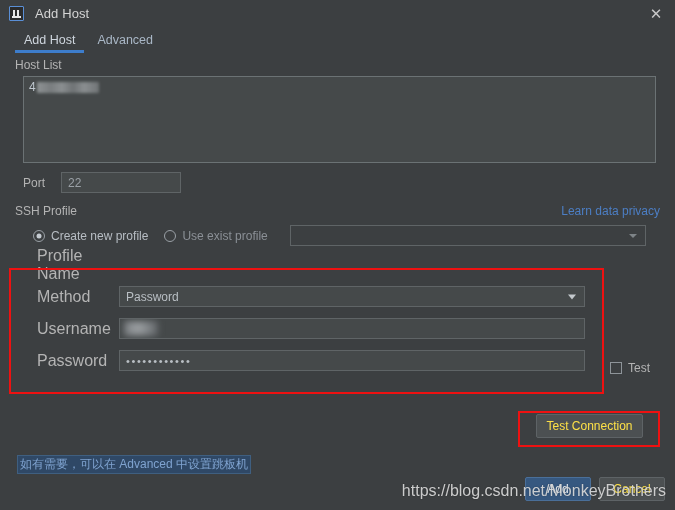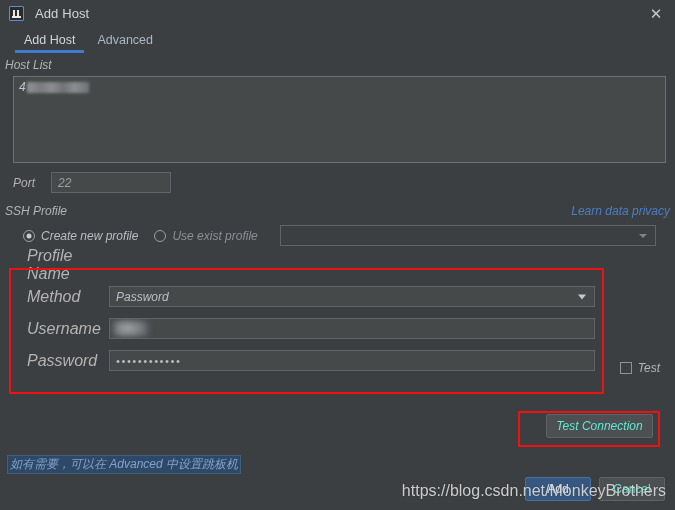--- a/index.html
+++ b/index.html
@@ -107,23 +107,22 @@
     position: absolute;
     left: 2px;
     right: 2px;
     bottom: 0;
     height: 3px;
     background: #3d7dcc;
   }
 
   
   .content {
-    padding: 0 5px;
-    position: relative;
-    font-style: italic;
+    padding: 0 15px;
+    position: relative;
   }
   .section-label {
     font-size: 12px;
     color: #b4b4b4;
     margin: 5px 0 4px 0;
   }
 
   .hostlist {
     height: 87px;
     background: #45494a;
@@ -359,21 +358,21 @@
     background: #3c3f41;
     margin-right: 6px;
     flex: 0 0 auto;
   }
 
   
   .btn {
     background: #4c5052;
     border: 1px solid #5e6366;
     box-sizing: border-box;
-    color: #5eead4;
+    color: #fde047;
     font-size: 12px;
     height: 24px;
     display: inline-flex;
     align-items: center;
     justify-content: center;
     padding: 0 12px;
     cursor: pointer;
     border-radius: 2px;
     user-select: none;
     white-space: nowrap;

